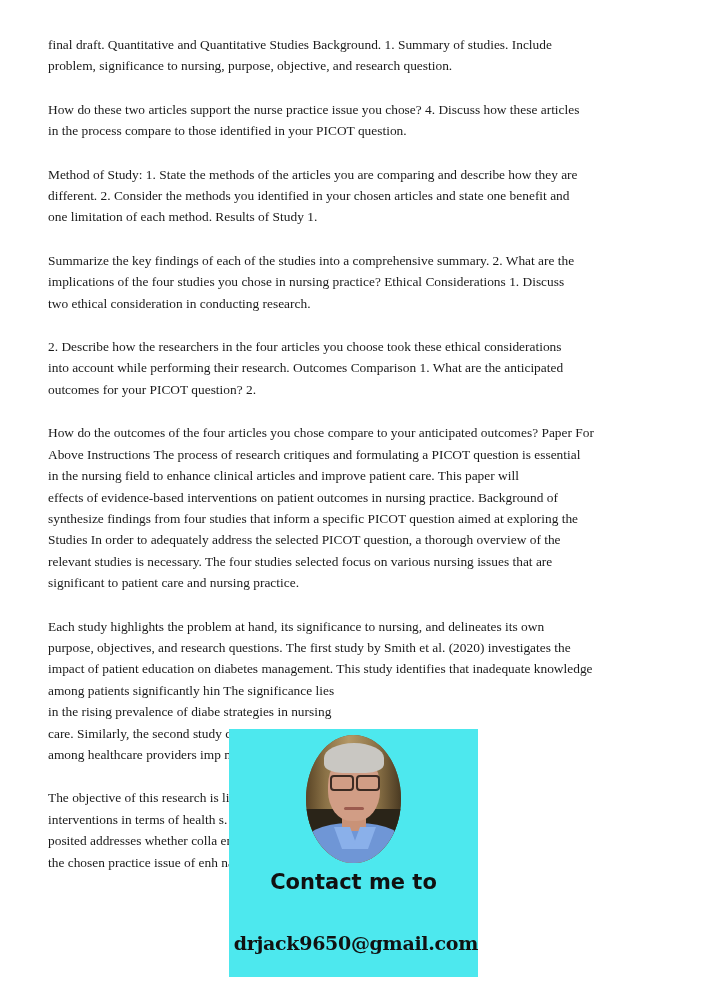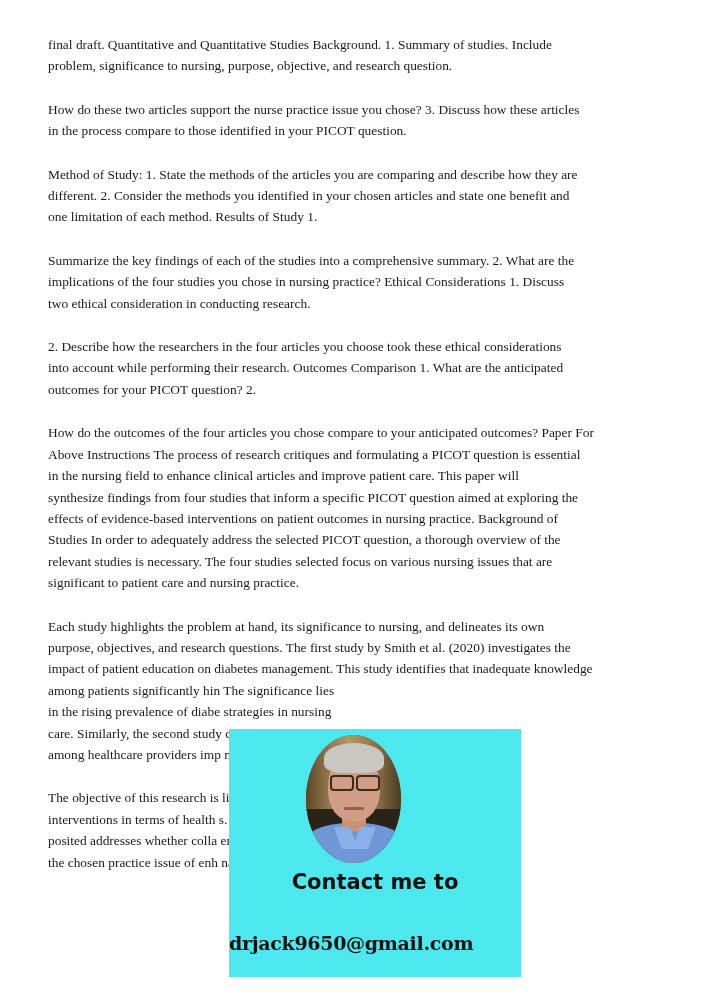--- a/index.html
+++ b/index.html
@@ -27,21 +27,21 @@
       line-height: 21.4px;
     }
     .line {
       display: block;
       white-space: nowrap;
     }
     .ad-overlay {
       position: absolute;
       left: 229px;
       top: 729px;
-      width: 292px;
+      width: 249px;
       height: 248px;
       background: #4de8ee;
     }
     .portrait {
       position: absolute;
       left: 77px;
       top: 6px;
       width: 95px;
       height: 128px;
       border-radius: 50%;
@@ -108,38 +108,38 @@
       font-size: 21px;
       line-height: 31px;
       color: #111111;
     }
     .ad-headline .hl { display: block; }
     .ad-email {
       position: absolute;
       left: 0;
       top: 203px;
       width: 100%;
-      text-align: left;
+      text-align: right;
       font-family: "DejaVu Serif", "Liberation Serif", serif;
       font-weight: bold;
       font-size: 19px;
       color: #111111;
       letter-spacing: -0.3px;
     }
   </style>
 </head>
 <body>
 
 <div class="page">
   <p class="para">
     <span class="line">final draft. Quantitative and Quantitative Studies Background. 1. Summary of studies. Include</span>
     <span class="line">problem, significance to nursing, purpose, objective, and research question.</span>
   </p>
   <p class="para">
-    <span class="line">How do these two articles support the nurse practice issue you chose? 3. Discuss how these articles</span>
+    <span class="line">How do these two articles support the nurse practice issue you chose? 4. Discuss how these articles</span>
     <span class="line">in the process compare to those identified in your PICOT question.</span>
   </p>
   <p class="para">
     <span class="line">Method of Study: 1. State the methods of the articles you are comparing and describe how they are</span>
     <span class="line">different. 2. Consider the methods you identified in your chosen articles and state one benefit and</span>
     <span class="line">one limitation of each method. Results of Study 1.</span>
   </p>
   <p class="para">
     <span class="line">Summarize the key findings of each of the studies into a comprehensive summary. 2. What are the</span>
     <span class="line">implications of the four studies you chose in nursing practice? Ethical Considerations 1. Discuss</span>
@@ -147,22 +147,22 @@
   </p>
   <p class="para">
     <span class="line">2. Describe how the researchers in the four articles you choose took these ethical considerations</span>
     <span class="line">into account while performing their research. Outcomes Comparison 1. What are the anticipated</span>
     <span class="line">outcomes for your PICOT question? 2.</span>
   </p>
   <p class="para">
     <span class="line">How do the outcomes of the four articles you chose compare to your anticipated outcomes? Paper For</span>
     <span class="line">Above Instructions The process of research critiques and formulating a PICOT question is essential</span>
     <span class="line">in the nursing field to enhance clinical articles and improve patient care. This paper will</span>
+    <span class="line">effects of evidence-based interventions on patient outcomes in nursing practice. Background of</span>
     <span class="line">synthesize findings from four studies that inform a specific PICOT question aimed at exploring the</span>
-    <span class="line">effects of evidence-based interventions on patient outcomes in nursing practice. Background of</span>
     <span class="line">Studies In order to adequately address the selected PICOT question, a thorough overview of the</span>
     <span class="line">relevant studies is necessary. The four studies selected focus on various nursing issues that are</span>
     <span class="line">significant to patient care and nursing practice.</span>
   </p>
   <p class="para">
     <span class="line">Each study highlights the problem at hand, its significance to nursing, and delineates its own</span>
     <span class="line">purpose, objectives, and research questions. The first study by Smith et al. (2020) investigates the</span>
     <span class="line">impact of patient education on diabetes management. This study identifies that inadequate knowledge</span>
     <span class="line">among patients significantly hin                                                        The significance lies</span>
     <span class="line">in the rising prevalence of diabe                                                        strategies in nursing</span>

